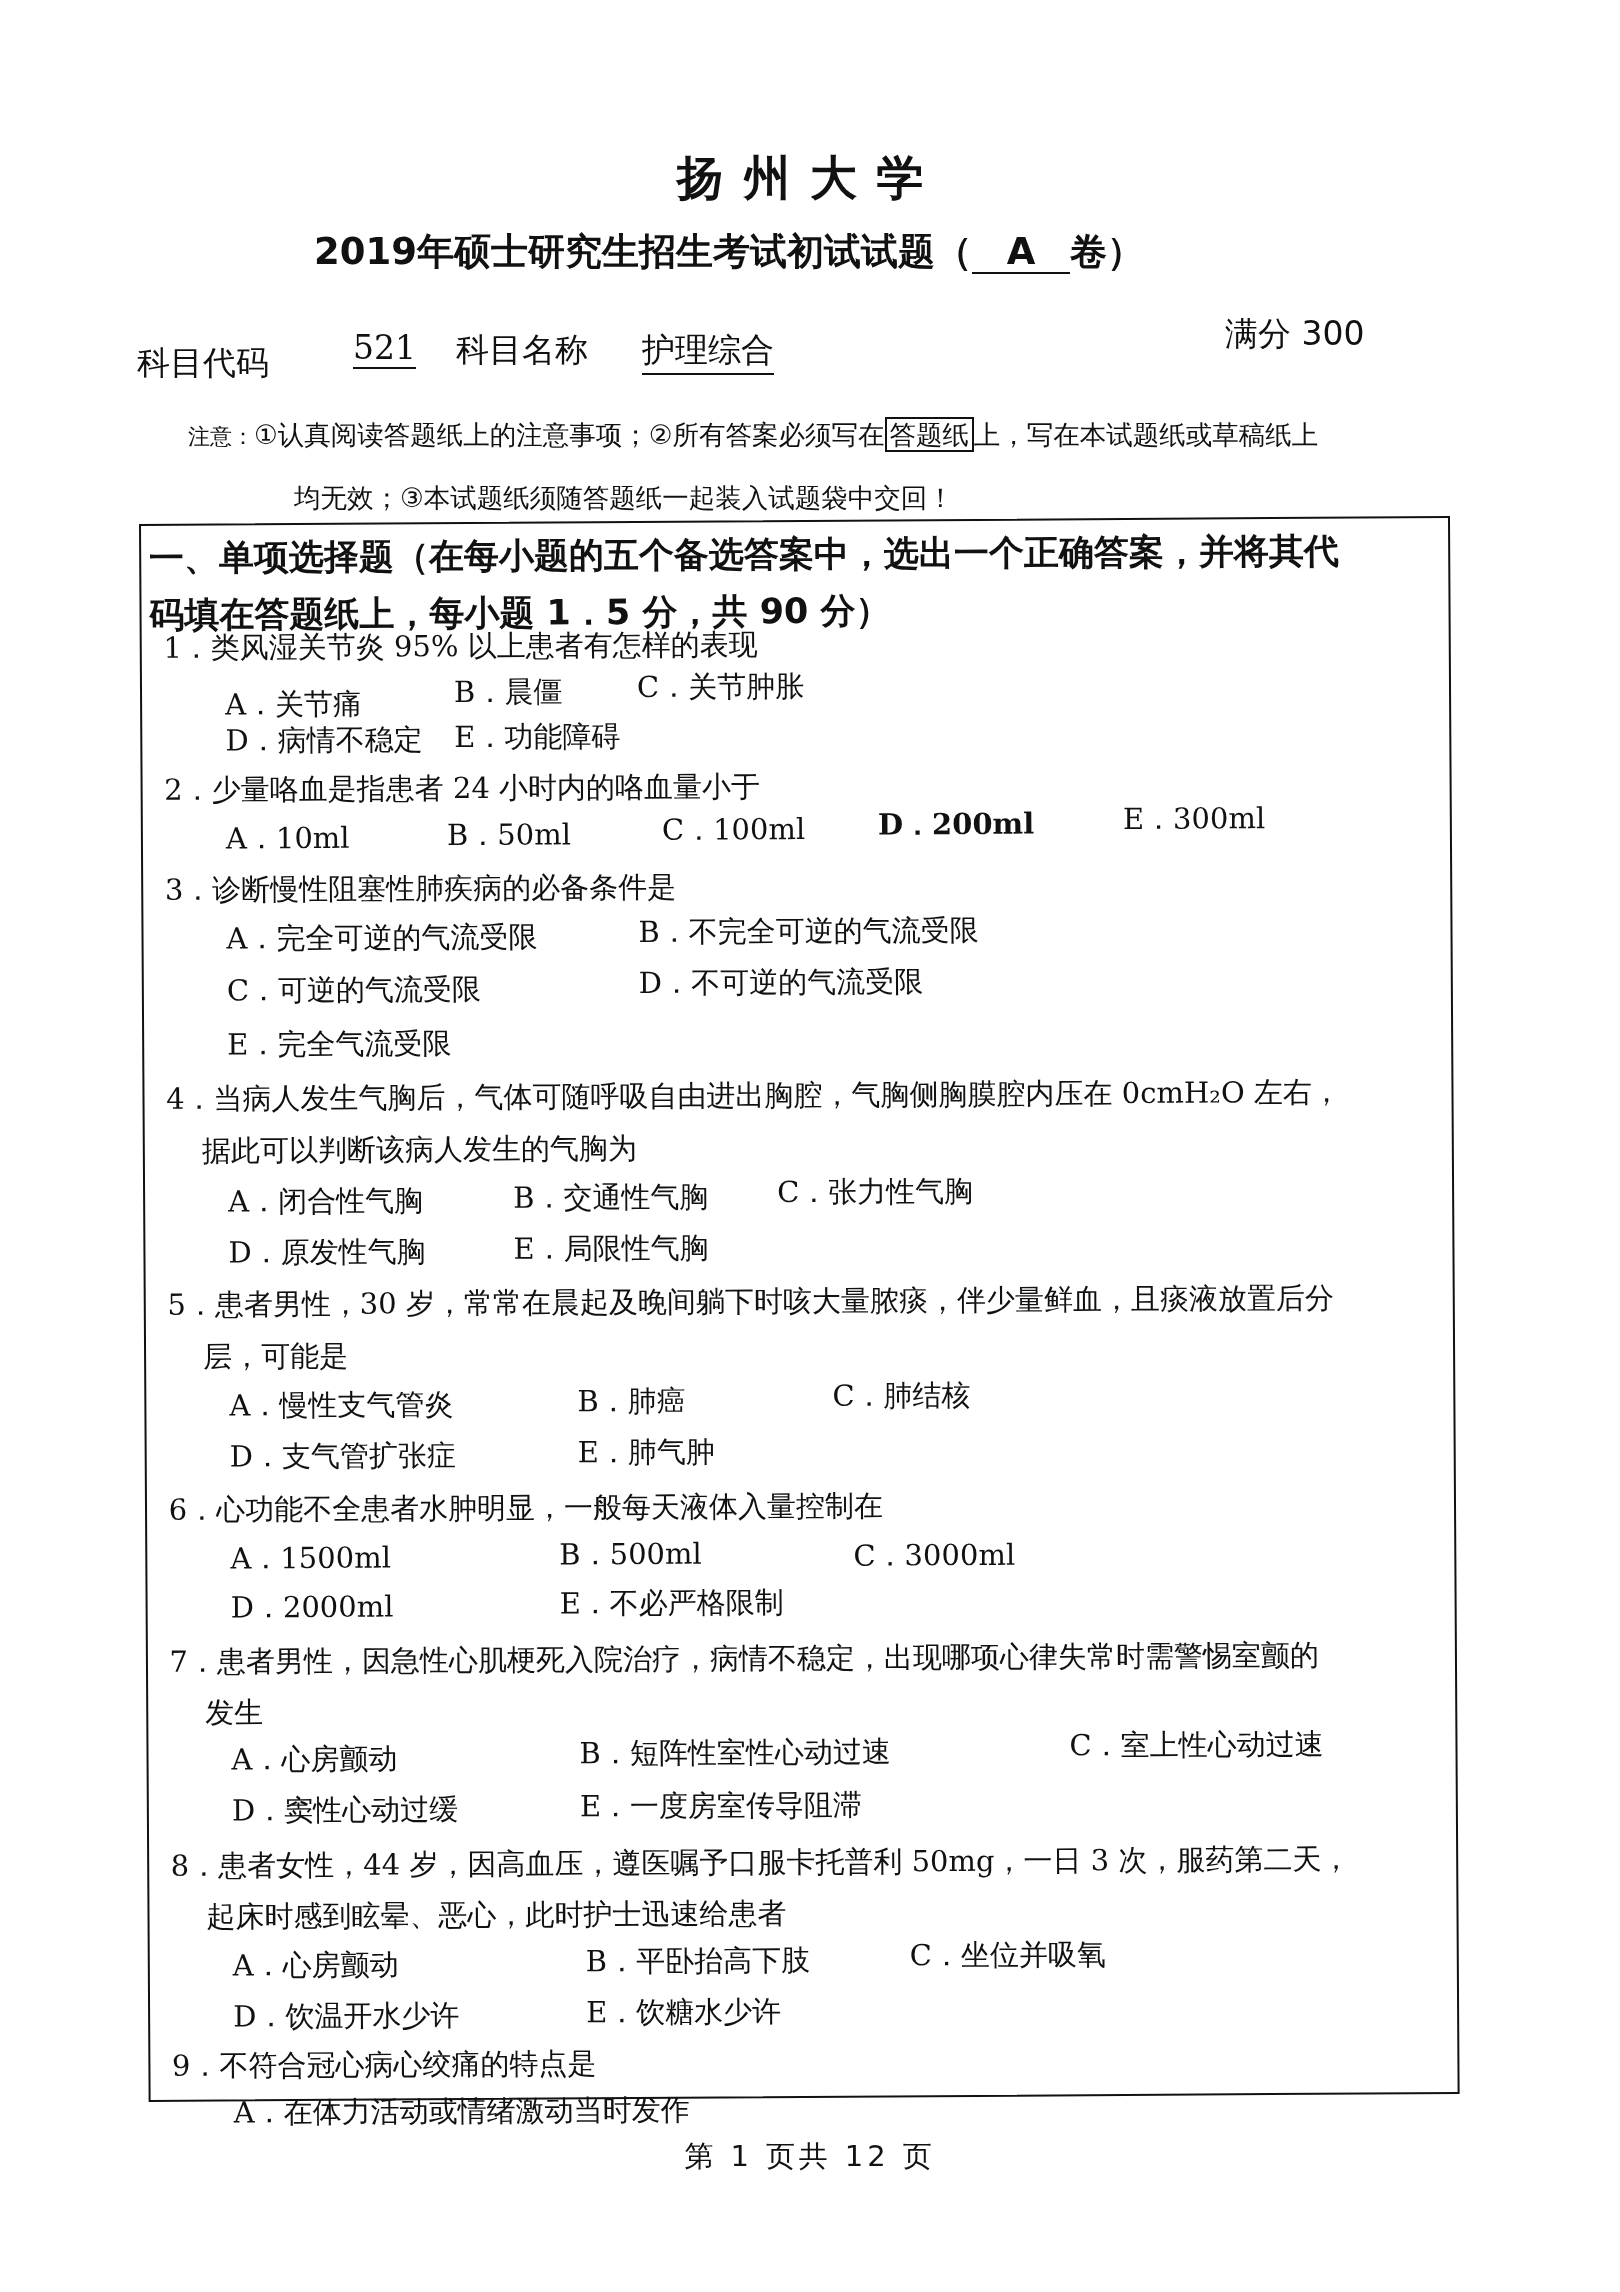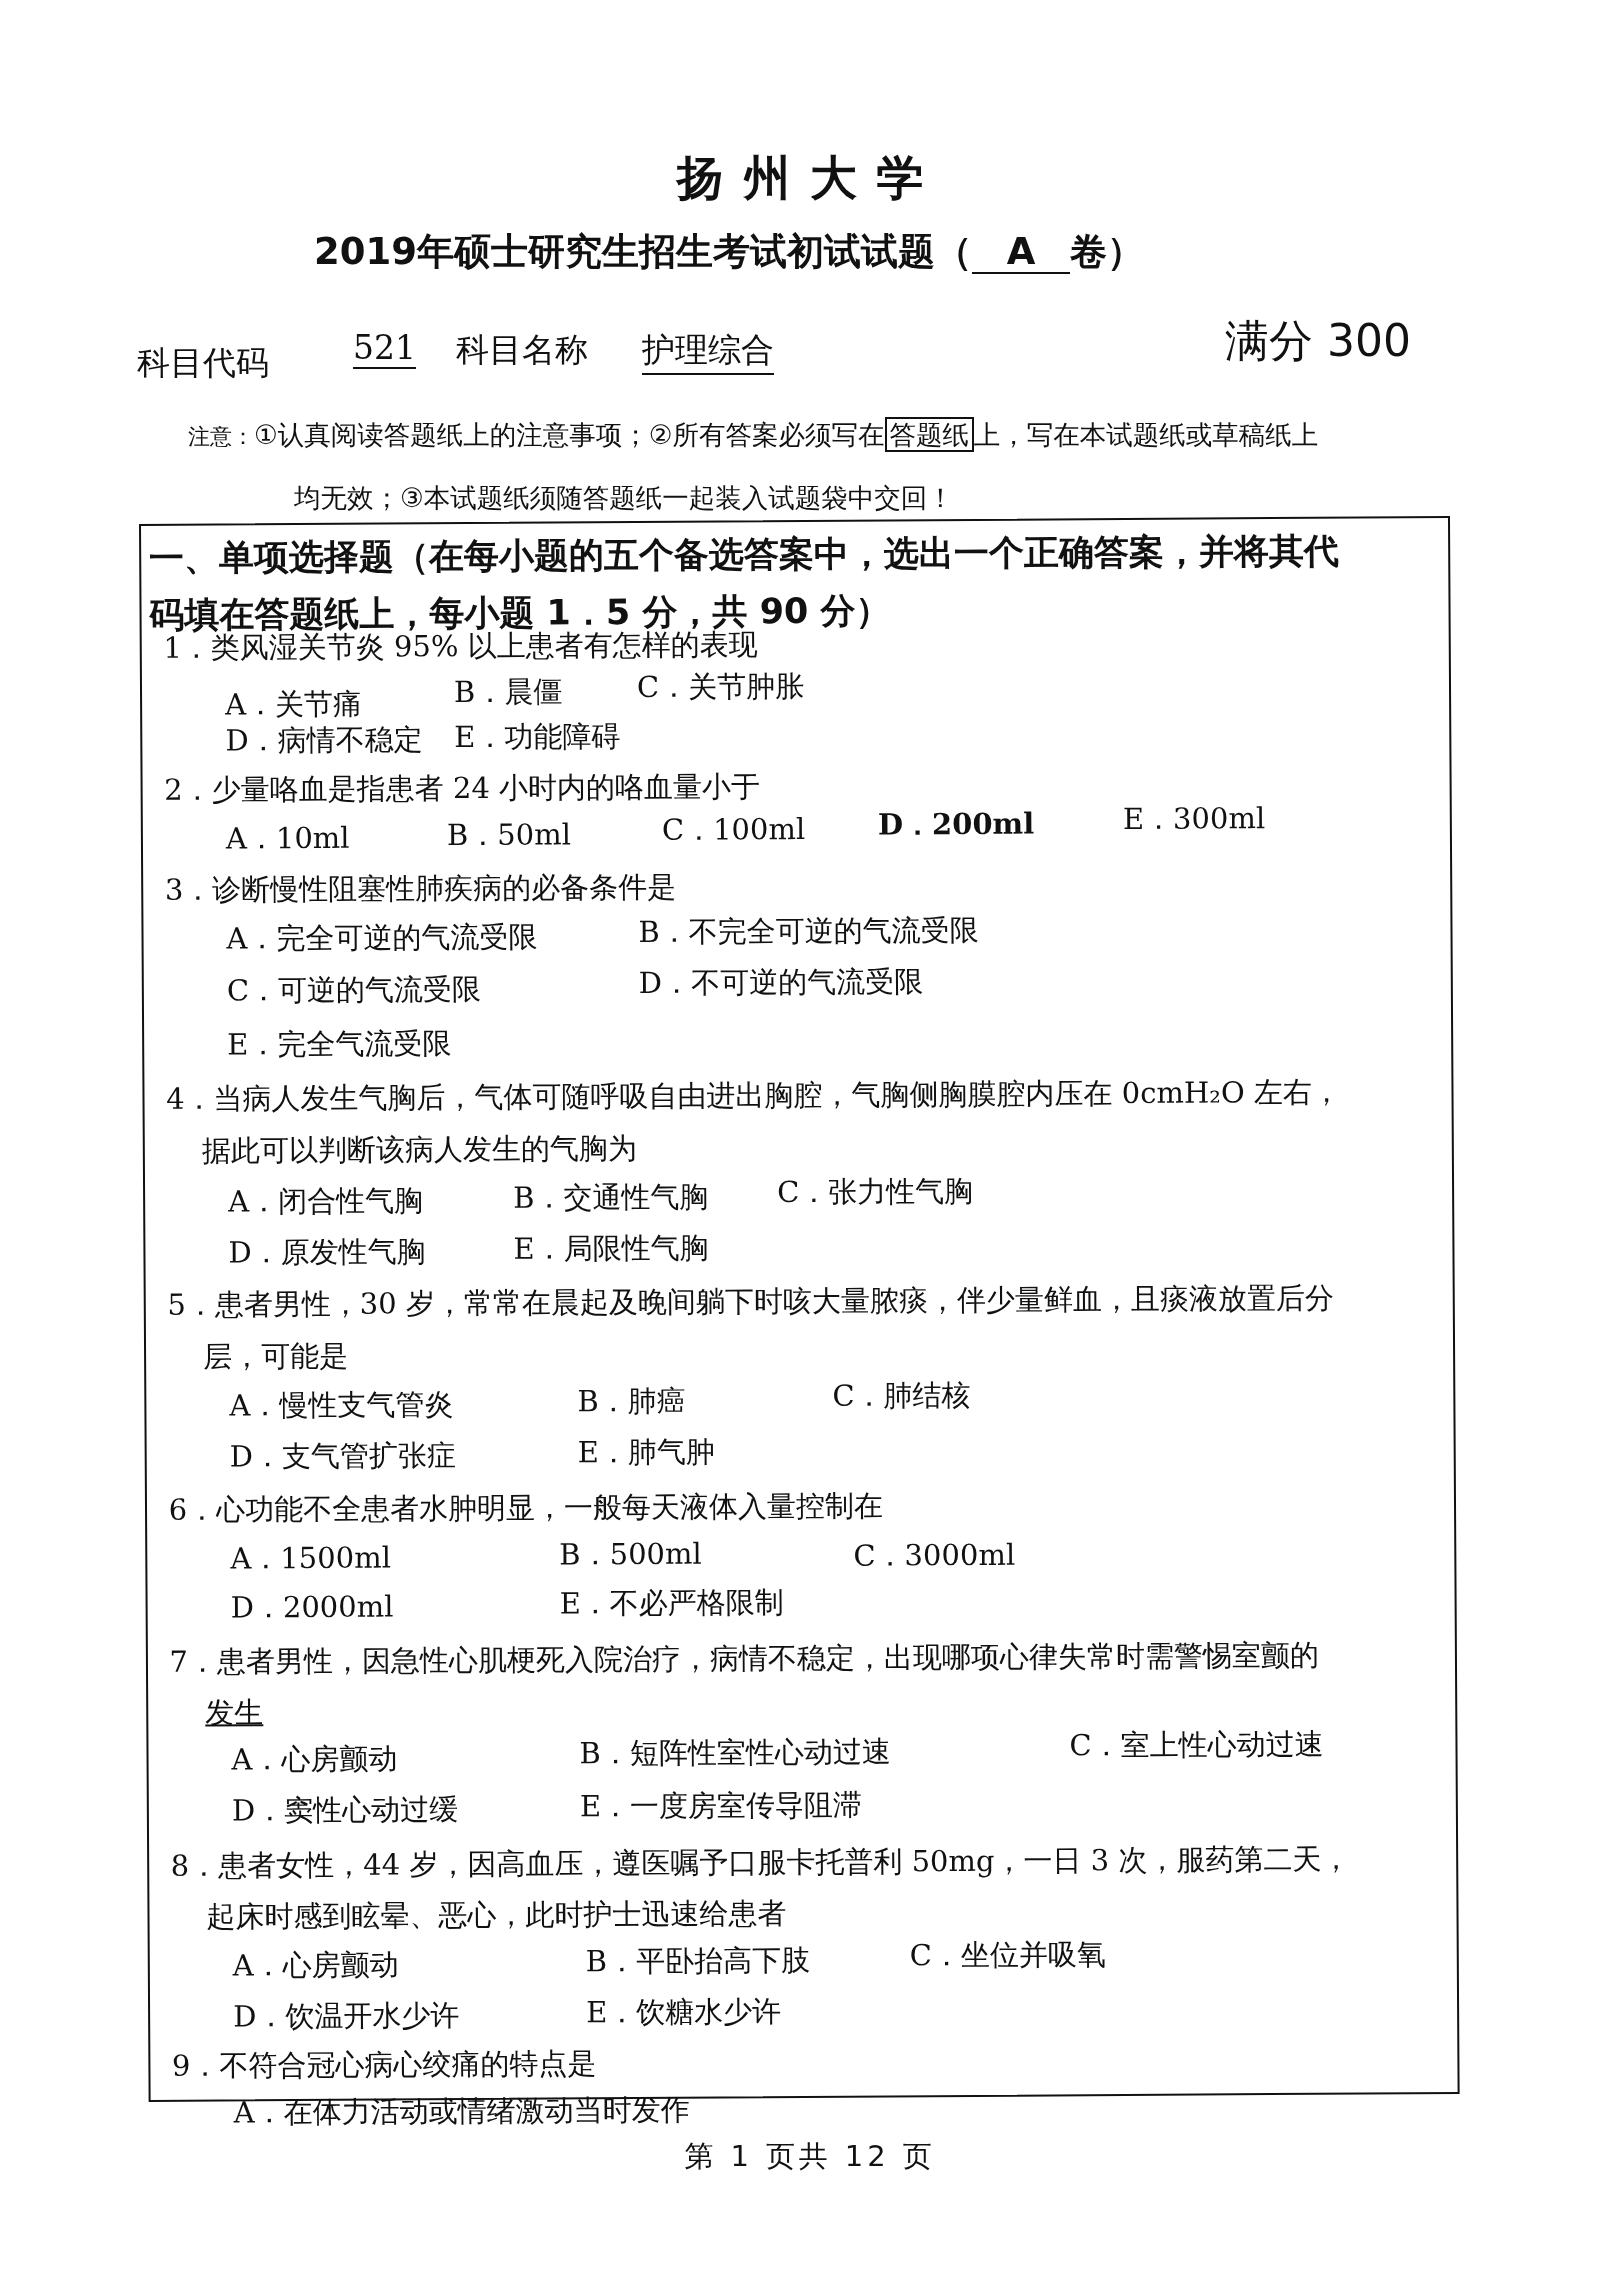--- a/index.html
+++ b/index.html
@@ -19,21 +19,21 @@
       font-family: "DejaVu Sans", sans-serif; font-weight: bold;
       font-size: 37px;
     }
     .title-exam .blank {
       display: inline-block; min-width: 98px; text-align: center;
       border-bottom: 2.9px solid #111; line-height: 1.05;
     }
     .meta-row { top: 328px; font-size: 33px; }
     .meta-label { font-family: "DejaVu Sans", sans-serif; }
     .meta-value { border-bottom: 2px solid #111; display: inline-block; }
-    .fullscore { left: 1225px; top: 312px; font-size: 44px; font-family: "DejaVu Sans", sans-serif; }
+    .fullscore { left: 1225px; top: 312px; font-size: 33px; font-family: "DejaVu Sans", sans-serif; }
     .notice { font-size: 26.5px; font-family: "DejaVu Sans", sans-serif; }
     .boxed { border: 2px solid #111; padding: 0 2.9px; }
     .qbox {
       position: absolute; left: 139px; top: 524px; width: 1311px; height: 1578px;
       border: 2.9px solid #111; box-sizing: border-box;
       transform: rotate(-0.35deg); transform-origin: left top;
     }
     .section-head {
       position: absolute; left: 7.8px; top: 3.9px; width: 1294px;
       font-family: "DejaVu Sans", sans-serif; font-weight: bold;
@@ -110,21 +110,21 @@
   <div class="abs opt" style="left:431px; top:910px;"><span>E．</span><span>肺气肿</span></div>
 
   <div class="abs q" style="left:21.6px; top:965px;"><span>6．</span><span>心功能不全患者水肿明显，一般每天液体入量控制在</span></div>
   <div class="abs opt" style="left:83px; top:1014px;"><span>A．</span><span>1500ml</span></div>
   <div class="abs opt" style="left:412px; top:1012px;"><span>B．</span><span>500ml</span></div>
   <div class="abs opt" style="left:706px; top:1008px;margin-top:7px;"><span>C．</span><span>3000ml</span></div>
   <div class="abs opt" style="left:83px; top:1063px;"><span>D．</span><span>2000ml</span></div>
   <div class="abs opt" style="left:412px; top:1061px;"><span>E．</span><span>不必严格限制</span></div>
 
   <div class="abs q" style="left:21.6px; top:1117px;"><span>7．</span><span>患者男性，因急性心肌梗死入院治疗，病情不稳定，出现哪项心律失常时需警惕室颤的</span></div>
-  <div class="abs q" style="left:57px; top:1168px;text-decoration:underline;">发生</div>
+  <div class="abs q" style="left:57px; top:1168px;">发生</div>
   <div class="abs opt" style="left:83px; top:1215px;"><span>A．</span><span>心房颤动</span></div>
   <div class="abs opt" style="left:431px; top:1211px;"><span>B．</span><span>短阵性室性心动过速</span></div>
   <div class="abs opt" style="left:921px; top:1206px;"><span>C．</span><span>室上性心动过速</span></div>
   <div class="abs opt" style="left:83px; top:1266px;"><span>D．</span><span>窦性心动过缓</span></div>
   <div class="abs opt" style="left:431px; top:1264px;"><span>E．</span><span>一度房室传导阻滞</span></div>
 
   <div class="abs q" style="left:21.6px; top:1321px;"><span>8．</span><span>患者女性，44 岁，因高血压，遵医嘱予口服卡托普利 50mg，一日 3 次，服药第二天，</span></div>
   <div class="abs q" style="left:57px; top:1372px;">起床时感到眩晕、恶心，此时护士迅速给患者</div>
   <div class="abs opt" style="left:83px; top:1421px;"><span>A．</span><span>心房颤动</span></div>
   <div class="abs opt" style="left:436px; top:1419px;"><span>B．</span><span>平卧抬高下肢</span></div>

